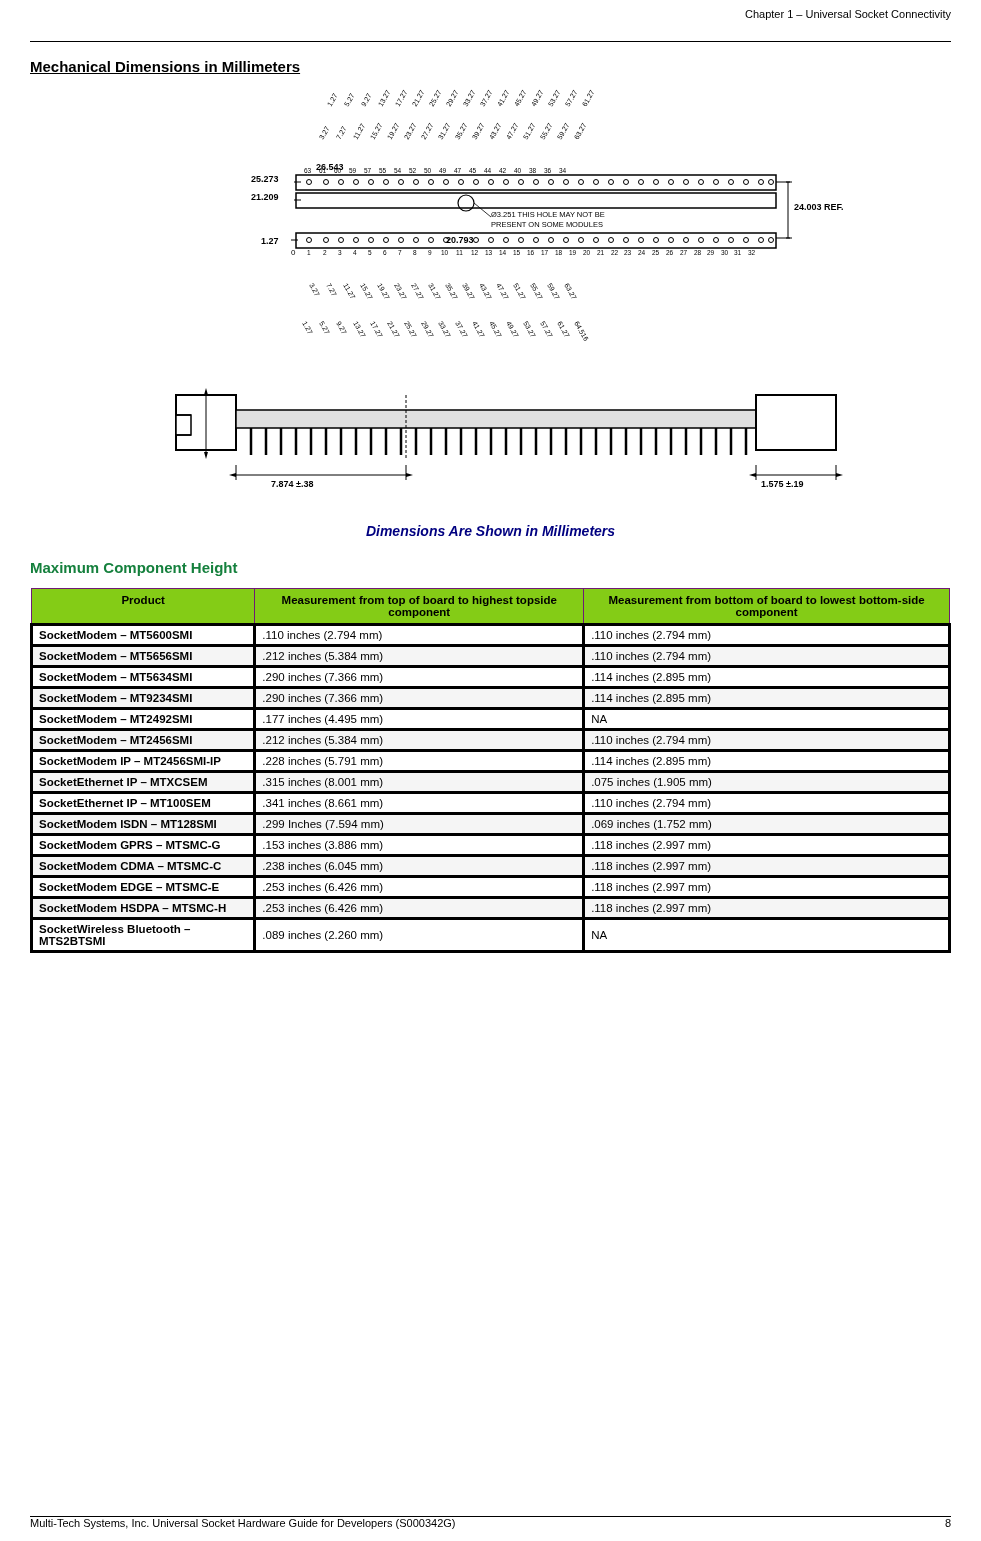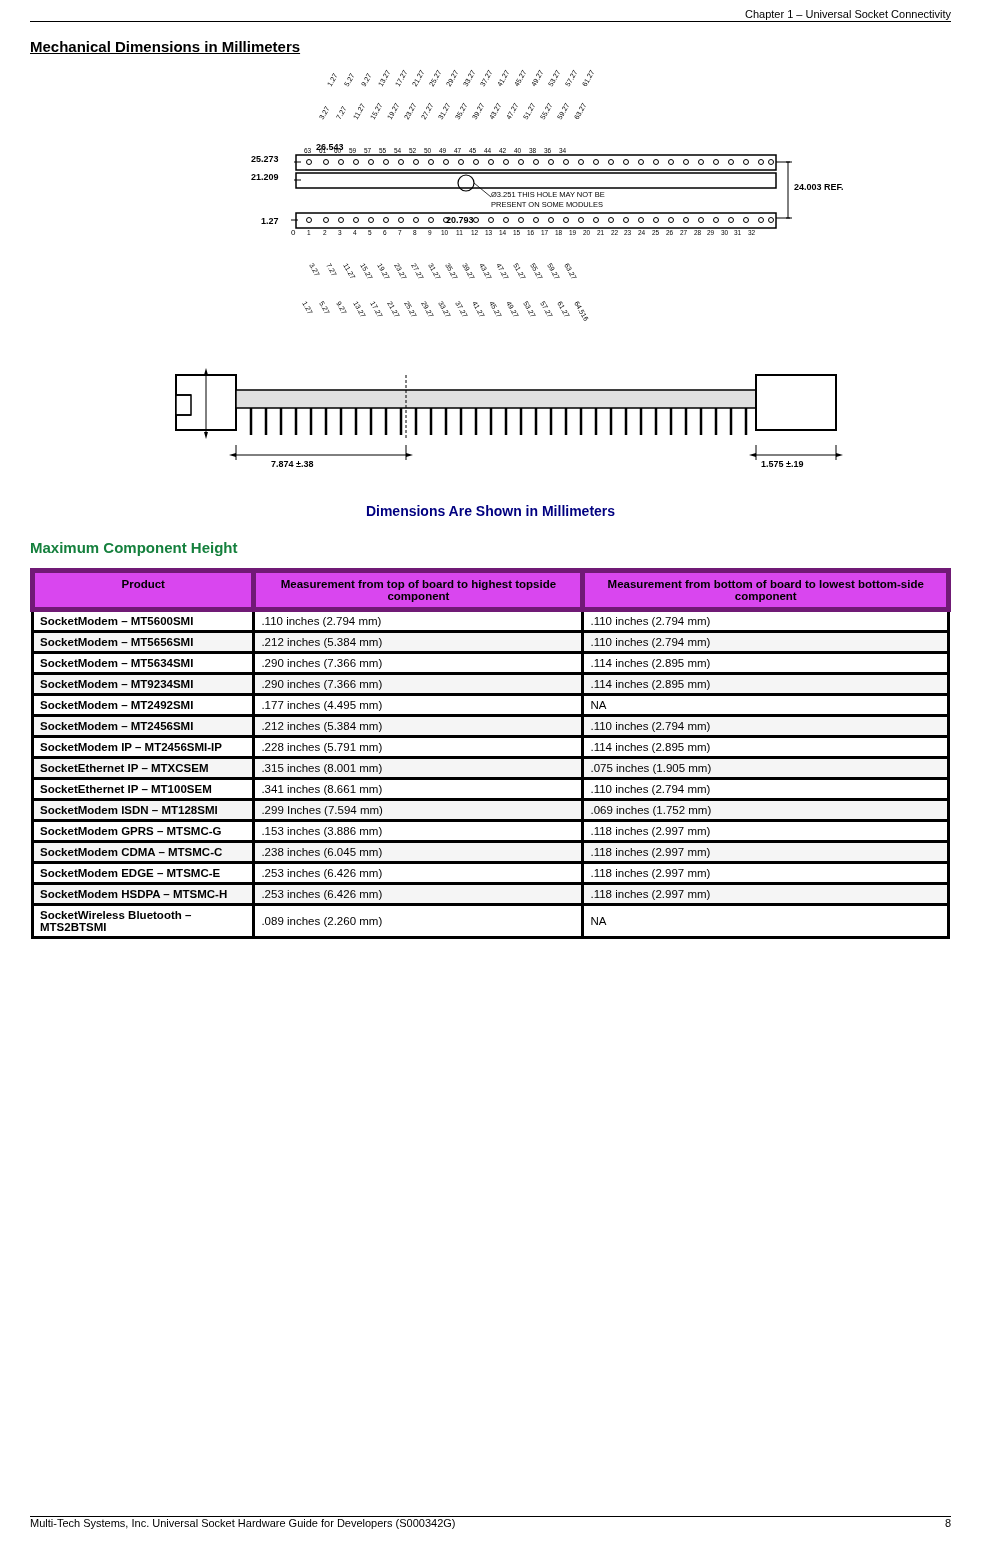--- a/index.html
+++ b/index.html
@@ -15,59 +15,60 @@
     .page-container {
       width: 981px;
       min-height: 1541px;
       padding: 8px 30px 20px 30px;
       position: relative;
     }
     .page-header {
       text-align: right;
       font-size: 11px;
       border-bottom: 1px solid #000;
-      padding-bottom: 1px;
+      padding-bottom: 21px;
       margin-bottom: 16px;
     }
     .section-title {
       font-size: 15px;
       font-weight: bold;
       color: #000;
       margin-bottom: 10px;
       margin-top: 10px;
       text-decoration: underline;
     }
     .diagram-container {
       display: flex;
       justify-content: center;
       margin: 10px 0 8px 0;
     }
     .diagram-caption {
       text-align: center;
+      font-style: italic;
       font-weight: bold;
       font-size: 14px;
       color: #000080;
       margin: 8px 0 20px 0;
     }
     .section-title-2 {
       font-size: 15px;
       font-weight: bold;
       color: #15803d;
       margin-bottom: 12px;
       margin-top: 10px;
     }
     .data-table {
       width: 100%;
       border-collapse: collapse;
       font-size: 11.5px;
       margin-bottom: 20px;
     }
     .data-table th {
-      background-color: #d946ef;
-      border: 5px solid #701a75;
+      background-color: #84cc16;
+      border: 1px solid #701a75;
       padding: 5px 6px;
       font-weight: bold;
       font-size: 11.5px;
       vertical-align: top;
     }
     .data-table td {
       border: 3px solid #000000;
       padding: 3px 6px;
       vertical-align: middle;
     }

